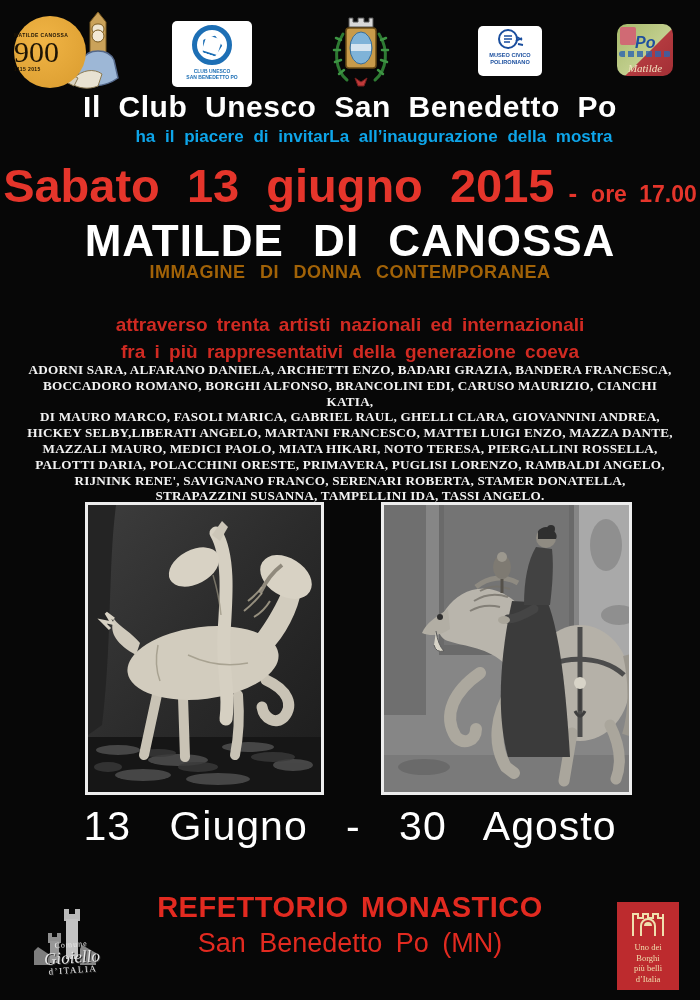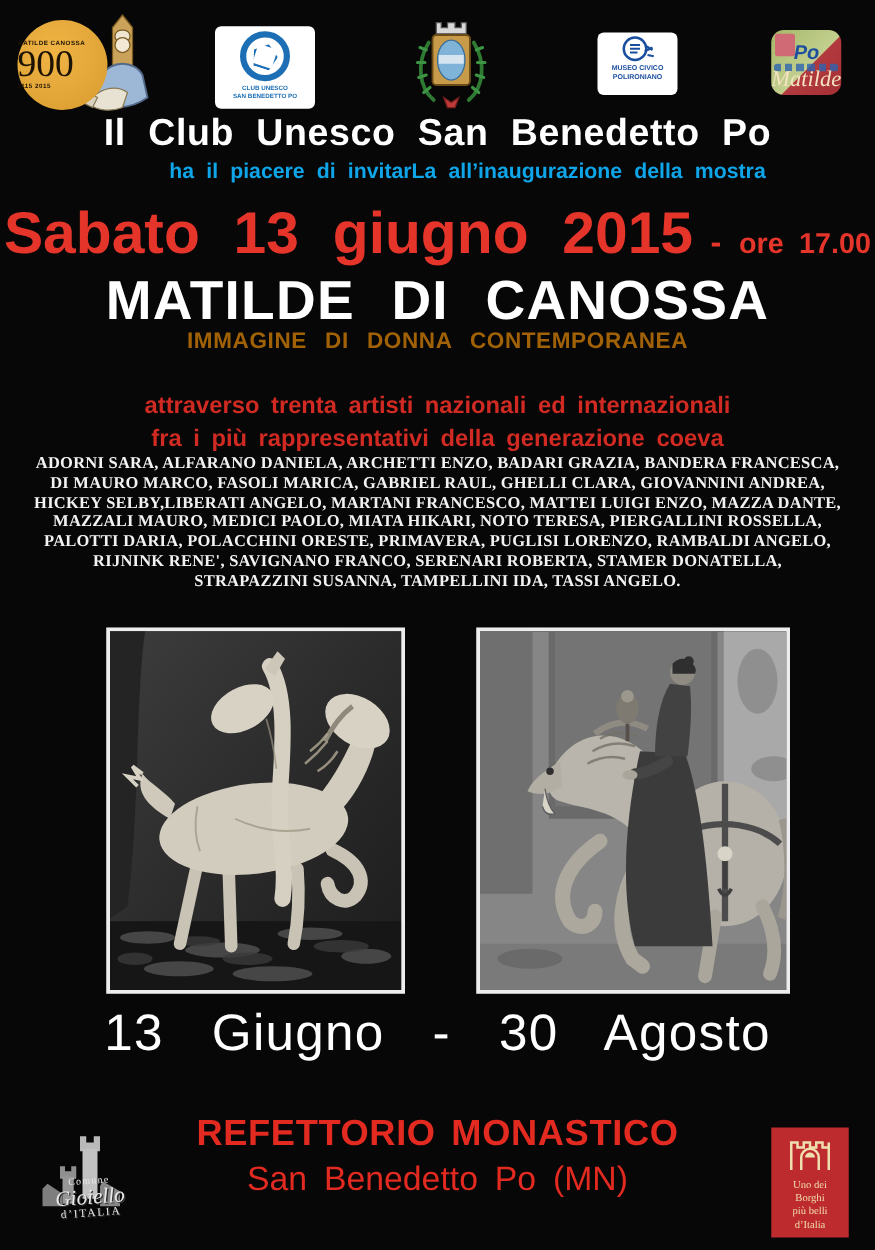--- a/index.html
+++ b/index.html
@@ -27,21 +27,21 @@
   .stemma{left:331px;top:10px;width:60px;height:84px;}
   .museo-box{left:478px;top:26px;width:64px;height:48px;justify-content:flex-start;padding-top:2px;}
   .museo-txt{color:#1a4e9e;font-size:5.6px;font-weight:bold;line-height:6.5px;text-align:center;}
   .pomatilde{left:617px;top:24px;width:56px;height:52px;border-radius:10px;overflow:hidden;
     background:linear-gradient(135deg,#a6b86a 0%,#c2cf8e 55%,#b33a3f 56%,#a32f35 100%);}
   .pomatilde .mini{position:absolute;left:3px;top:3px;width:16px;height:18px;background:#d06a74;border-radius:2px;}
   .pomatilde .po{position:absolute;left:18px;top:10px;color:#1e4f9e;font-weight:bold;font-style:italic;font-size:16px;}
   .pomatilde .wave{position:absolute;left:2px;top:27px;width:52px;height:6px;
     background:repeating-linear-gradient(90deg,#2d64b0 0 6px,transparent 6px 9px);border-radius:3px;opacity:.8;}
   .pomatilde .script{position:absolute;left:0;bottom:2px;width:100%;text-align:center;
-    font-family:"Liberation Serif",serif;font-style:italic;font-size:18px;color:#f3e3c0;}
+    font-family:"Liberation Serif",serif;font-style:italic;font-size:11px;color:#f3e3c0;}
 
   
   .club-line{top:90px;color:#fff;font-size:30px;font-weight:bold;word-spacing:9px;letter-spacing:.5px;}
   .invite-line{top:127px;color:#0ea5e9;font-size:17px;font-weight:bold;word-spacing:5px;margin-left:24px;}
   .date-line{top:158px;color:#e5352b;font-weight:bold;display:flex;justify-content:center;align-items:baseline;gap:14px;}
   .date-line .d1{font-size:47px;word-spacing:14px;}
   .date-line .dash{font-size:26px;}
   .date-line .d2{font-size:23px;word-spacing:6px;}
   .title-main{top:216px;color:#fff;font-size:44px;font-weight:bold;word-spacing:16px;letter-spacing:1px;}
   .title-sub{top:262px;color:#a16207;font-size:18px;font-weight:bold;word-spacing:9px;letter-spacing:.5px;}
@@ -152,20 +152,21 @@
   <div class="abs ctr title-main">MATILDE DI CANOSSA</div>
   <div class="abs ctr title-sub">IMMAGINE DI DONNA CONTEMPORANEA</div>
 
   <div class="abs ctr tagline">
     <div>attraverso trenta artisti nazionali ed internazionali</div>
     <div>fra i più rappresentativi della generazione coeva</div>
   </div>
 
   <div class="abs artists">
     <div>ADORNI SARA, ALFARANO DANIELA, ARCHETTI ENZO, BADARI GRAZIA, BANDERA FRANCESCA,</div>
+    <div>BOCCADORO ROMANO, BORGHI ALFONSO, BRANCOLINI EDI, CARUSO MAURIZIO, CIANCHI KATIA,</div>
     <div>DI MAURO MARCO, FASOLI MARICA, GABRIEL RAUL, GHELLI CLARA, GIOVANNINI ANDREA,</div>
     <div>HICKEY SELBY,LIBERATI ANGELO, MARTANI FRANCESCO, MATTEI LUIGI ENZO, MAZZA DANTE,</div>
     <div>MAZZALI MAURO, MEDICI PAOLO, MIATA HIKARI, NOTO TERESA, PIERGALLINI ROSSELLA,</div>
     <div>PALOTTI DARIA,  POLACCHINI ORESTE, PRIMAVERA, PUGLISI LORENZO, RAMBALDI ANGELO,</div>
     <div>RIJNINK RENE', SAVIGNANO FRANCO, SERENARI ROBERTA, STAMER DONATELLA,</div>
     <div>STRAPAZZINI SUSANNA, TAMPELLINI IDA, TASSI ANGELO.</div>
   </div>
 
   <div class="abs art-frame art-left">
     <svg viewBox="0 0 233 287" preserveAspectRatio="none">

